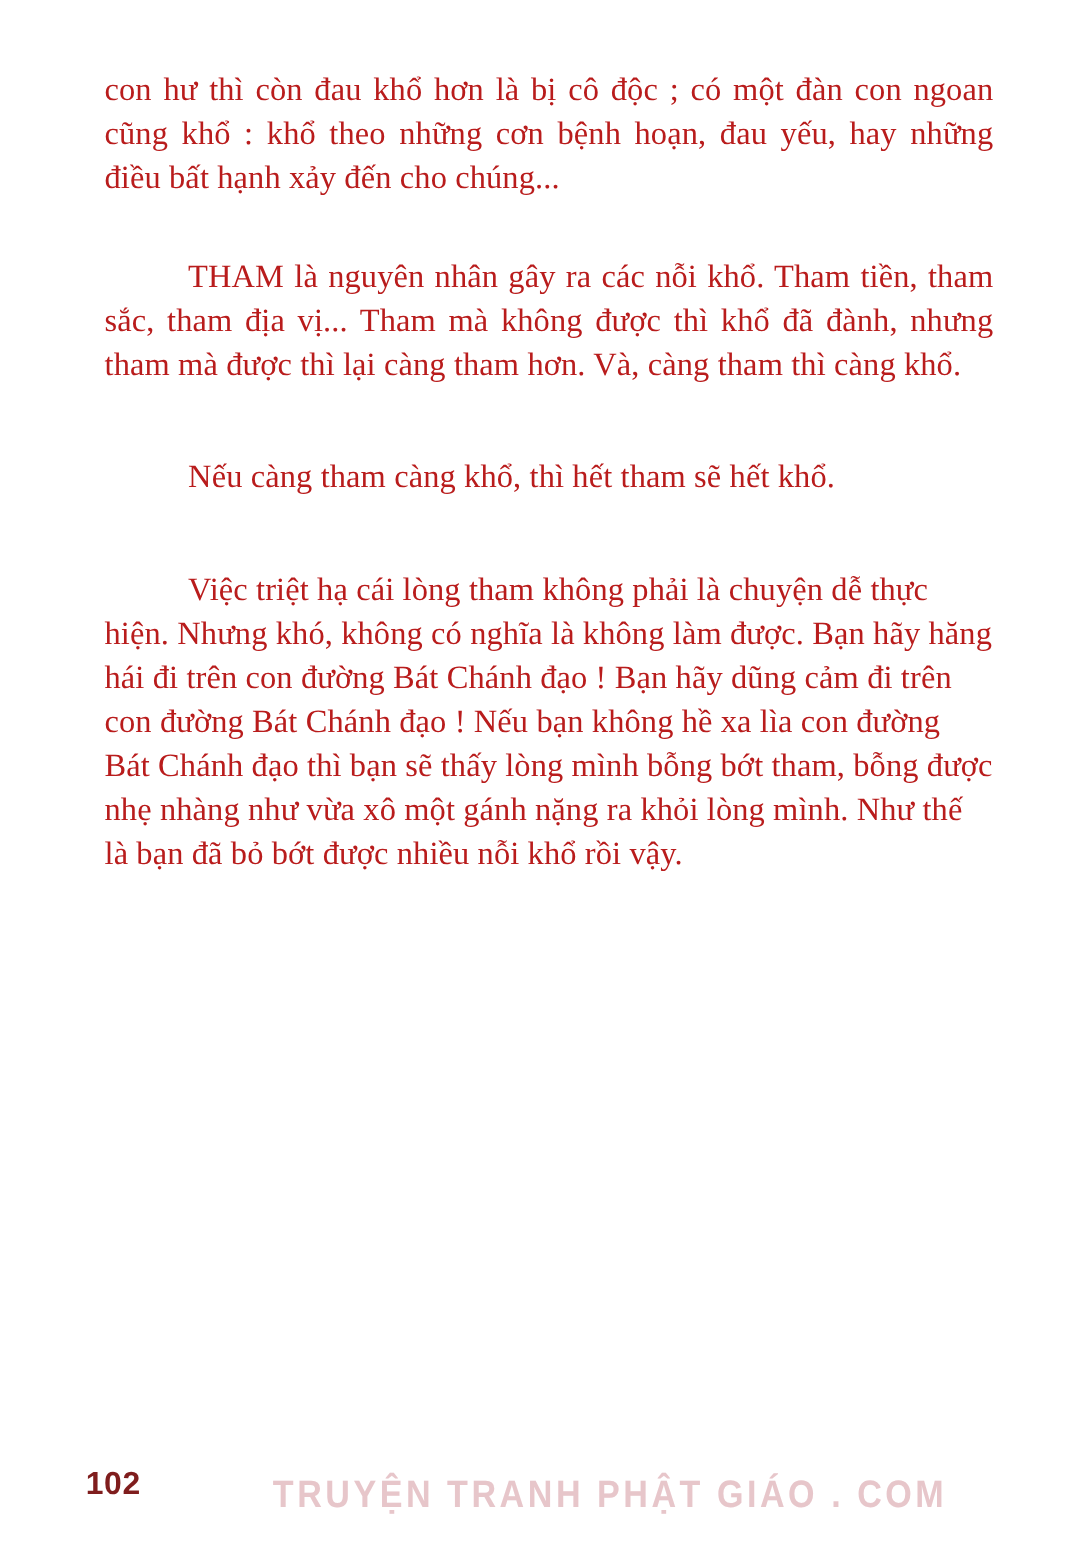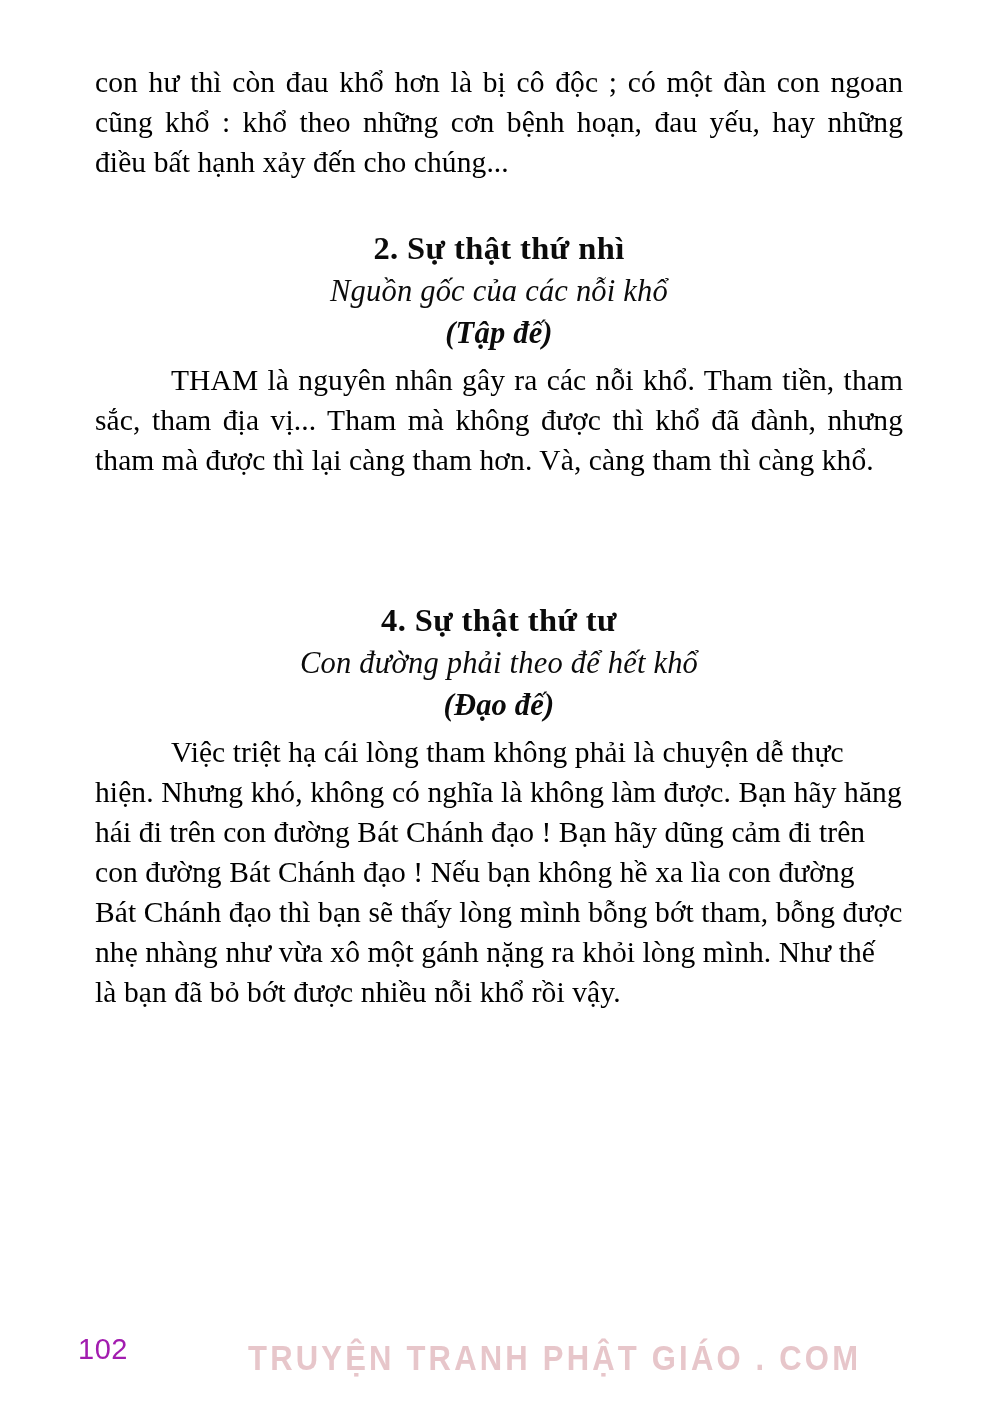--- a/index.html
+++ b/index.html
@@ -26,21 +26,21 @@
   }
 
   
   .para {
     margin: 0;
     font-size: 29.5px;
     line-height: 40px;
     text-align: justify;
     text-justify: inter-word;
     letter-spacing: 0.1px;
-    color: #000000;
+    color: #b91c1c;
   }
   .para.indent {
     text-indent: 76px;
   }
   .para.last-left {
     text-align: left;
   }
 
   .it { }
   .bd { font-weight: normal; }
@@ -85,22 +85,22 @@
     top: 1325px;
     width: 992px;
     height: 78px;
   }
   .page-number {
     position: absolute;
     left: 78px;
     top: 8px;
     font-family: "Liberation Sans", "DejaVu Sans", sans-serif;
     font-size: 29px;
-    font-weight: 400;
-    color: #a21caf;
+    font-weight: 700;
+    color: #7f1d1d;
     letter-spacing: 0.5px;
   }
   .watermark {
     position: absolute;
     left: 248px;
     top: 14px;
     font-family: "Liberation Sans", "DejaVu Sans", sans-serif;
     font-size: 31px;
     font-weight: 700;
     letter-spacing: 3.2px;
@@ -117,44 +117,35 @@
 
 <div class="page">
   <div class="content">
 
     <div class="gap-top-first"></div>
 
     <p class="para">con hư thì còn đau khổ hơn là bị cô độc ; có một đàn con ngoan cũng khổ : khổ theo những cơn bệnh hoạn, đau yếu, hay những điều bất hạnh xảy đến cho chúng...</p>
 
     <div class="gap-before-heading"></div>
 
-    <div class="heading-block">
-      <p class="h-num">2. Sự thật thứ nhì</p>
-      <p class="h-sub">Nguồn gốc của các nỗi khổ</p>
-      <p class="h-paren">(Tập đế)</p>
-    </div>
 
     <div class="gap-after-heading"></div>
 
     <p class="para indent"><span>THAM là nguyên nhân gây ra các nỗi khổ. Tham tiền, tham sắc, tham địa vị... Tham mà không được thì khổ đã đành, nhưng tham mà được thì lại càng tham hơn. Và, </span><span class="it">càng tham thì càng khổ.</span></p>
 
     <div class="gap-before-heading-lg"></div>
 
 
     <div class="gap-after-heading"></div>
 
 
+    <p class="para indent last-left"><span>Nếu càng tham càng khổ, thì </span><span class="it">hết tham sẽ hết khổ.</span></p>
 
     <div class="gap-before-heading-lg"></div>
 
-    <div class="heading-block">
-      <p class="h-num">4. Sự thật thứ tư</p>
-      <p class="h-sub">Con đường phải theo để hết khổ</p>
-      <p class="h-paren">(Đạo đế)</p>
-    </div>
 
     <div class="gap-after-heading"></div>
 
     <p class="para indent last-left"><span>Việc triệt hạ cái lòng tham không phải là chuyện dễ thực hiện. Nhưng khó, không có nghĩa là không làm được. Bạn hãy hăng hái đi trên con đường </span><span class="bd">Bát Chánh đạo</span><span> ! Bạn hãy dũng cảm đi trên con đường </span><span class="bd">Bát Chánh đạo</span><span> ! Nếu bạn không hề xa lìa con đường </span><span class="bd">Bát Chánh đạo</span><span> thì bạn sẽ thấy lòng mình bỗng bớt tham, bỗng được nhẹ nhàng như vừa xô một gánh nặng ra khỏi lòng mình. Như thế là bạn đã bỏ bớt được nhiều nỗi khổ rồi vậy.</span></p>
 
   </div>
 
   <div class="footer">
     <div class="page-number">102</div>
     <div class="watermark">TRUYỆN TRANH PHẬT GIÁO . COM</div>

